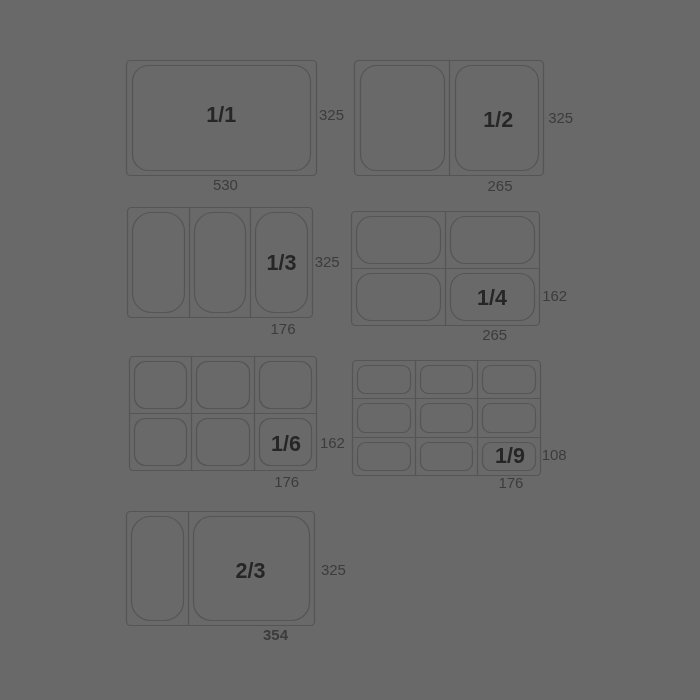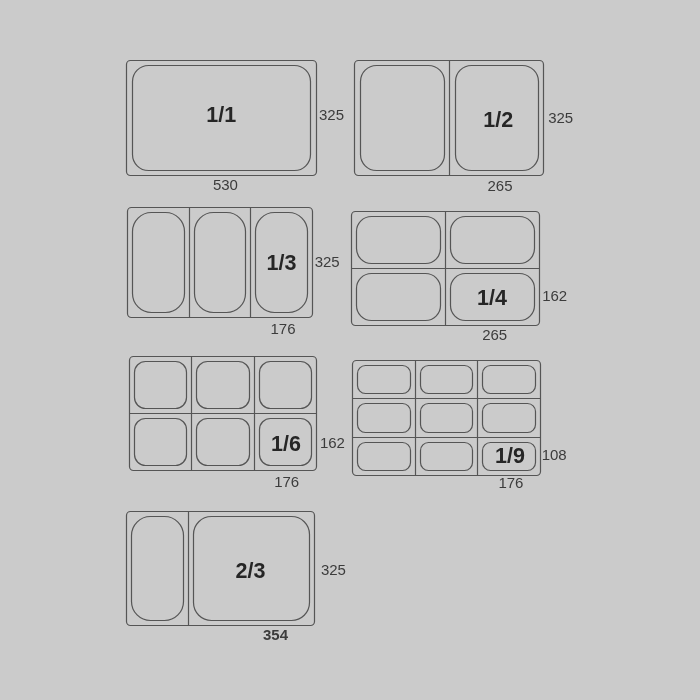--- a/index.html
+++ b/index.html
@@ -1,16 +1,16 @@
 <!DOCTYPE html>
 <html><head>
 <meta charset="utf-8">
 <style>
   html,body{margin:0;padding:0;background:#ffffff;}
-  .wrap{width:700px;height:700px;background:#5eead4;position:relative;filter:grayscale(1);}
+  .wrap{width:700px;height:700px;background:#a16207;position:relative;filter:grayscale(1);}
   svg{display:block;}
   text{font-family:"Liberation Sans", sans-serif;}
   .dim{font-size:15px;fill:#3c3c3c;}
   .frac{font-size:21.5px;font-weight:bold;fill:#262626;}
 </style>
 </head>
 <body>
 
 <div class="wrap">
 <svg width="700" height="700" viewBox="0 0 700 700" fill="none">

